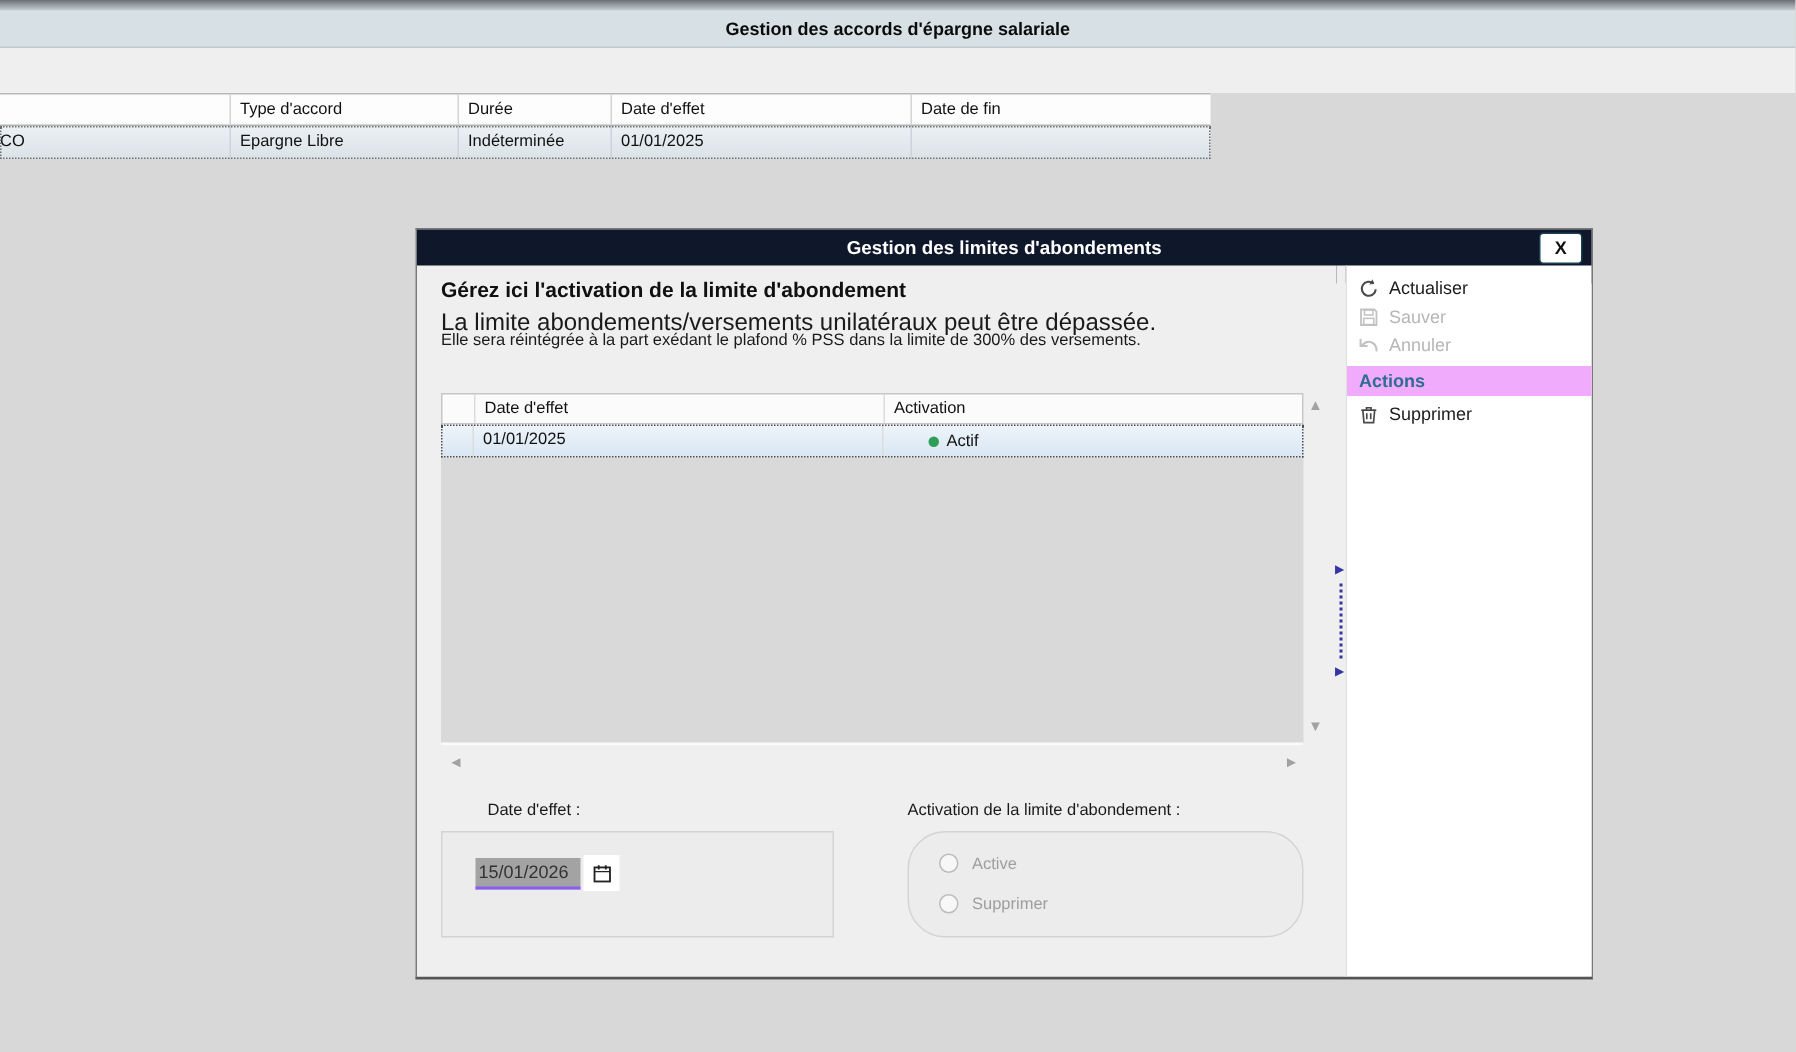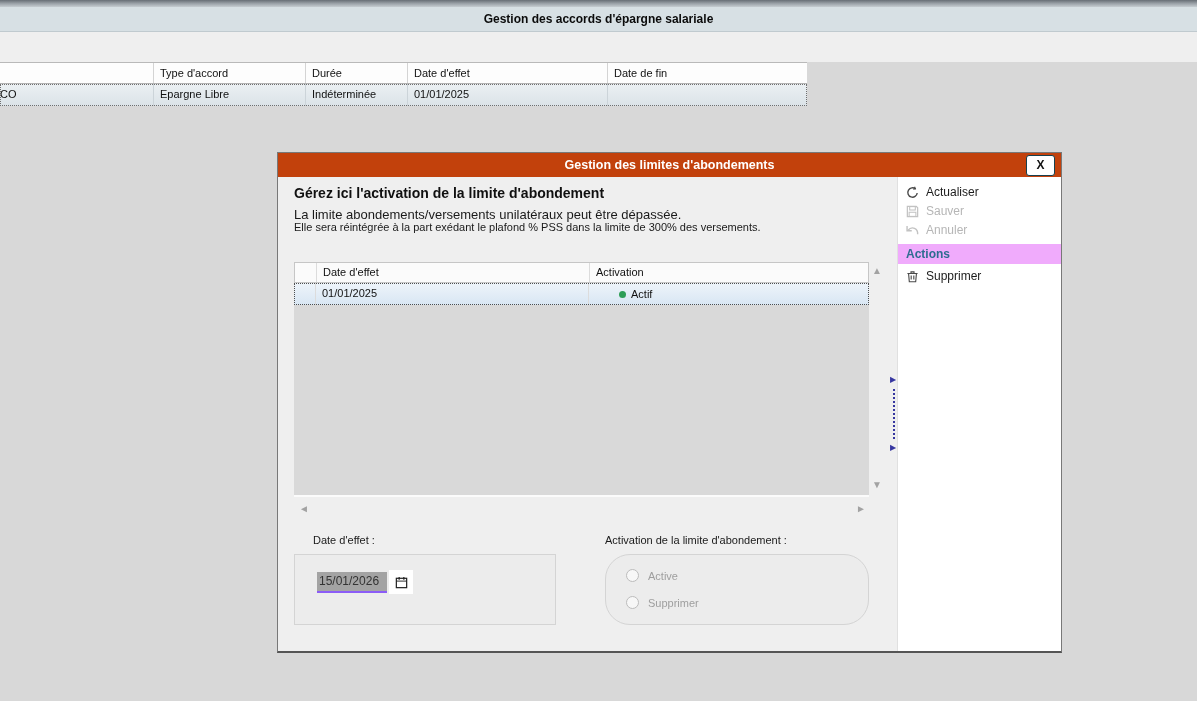--- a/index.html
+++ b/index.html
@@ -27,34 +27,34 @@
   .at-row{display:flex;height:22px;background:linear-gradient(#ebf0f3,#dbe3e8);
     outline:1px dotted #6f6f6f;outline-offset:-1px;box-sizing:border-box;}
   .at-row .cell{box-sizing:border-box;padding:4px 0 0 6px;border-left:1px solid #ccd4d9;overflow:hidden;white-space:nowrap;}
   .at-row .cell:first-child{border-left:none;padding-left:0;}
   .c0{width:153px;} .c1{width:152px;} .c2{width:102px;} .c3{width:200px;} .c4{width:200px;}
 
   
   .dialog{position:absolute;left:277px;top:152px;width:785px;height:501px;
     background:#efefef;border:1px solid #787878;border-bottom:2px solid #555;
     box-sizing:border-box;}
-  .dialog-titlebar{position:relative;height:36px;background:#c2410c;}
+  .dialog-titlebar{position:relative;height:36px;background:#0f172a;}
   .dialog-title{position:absolute;left:0;right:0;top:0;height:24px;line-height:24px;
     text-align:center;color:#fff;font-weight:bold;font-size:12.5px;}
   .dialog-close{position:absolute;right:6px;top:2px;width:27px;height:19px;
     background:#fff;border:1px solid #17404e;border-radius:3px;
     font-size:12px;font-weight:bold;color:#111;text-align:center;line-height:18px;cursor:default;}
   .dialog-body{position:absolute;left:0;top:24px;right:0;bottom:0;display:flex;}
   .dlg-content{position:relative;width:613px;background:#efefef;}
   .dlg-splitter{position:relative;width:6px;background:#efefef;}
   .dlg-actions{flex:1;background:#ffffff;border-left:1px solid #e0e0e0;padding-top:6px;font-size:12px;}
 
   
   .dlg-heading{position:absolute;left:16px;top:8px;font-size:14px;font-weight:bold;color:#101010;}
-  .dlg-desc1{position:absolute;left:16px;top:30px;font-size:13px;color:#1a1a1a;}
+  .dlg-desc1{position:absolute;left:16px;top:30px;font-size:16px;color:#1a1a1a;}
   .dlg-desc2{position:absolute;left:16px;top:44px;font-size:11px;color:#1a1a1a;}
 
   .limits-table{position:absolute;left:16px;top:85px;width:575px;font-size:11px;color:#111;}
   .lt-header{display:flex;height:21px;background:#fbfbfb;border:1px solid #c6c6c6;box-sizing:border-box;}
   .lt-header .lcell{box-sizing:border-box;padding:3px 0 0 6px;overflow:hidden;white-space:nowrap;}
   .lt-sel{width:22px;border-right:1px solid #dcdcdc;}
   .lt-date{width:272px;}
   .lt-act{flex:1;border-left:1px solid #dcdcdc;}
   .lt-row{display:flex;height:22px;background:linear-gradient(#eef4fa,#d8e6f3);
     outline:1px dotted #4f4f4f;outline-offset:-1px;box-sizing:border-box;}
@@ -63,21 +63,21 @@
   .status-dot{width:7px;height:7px;border-radius:50%;background:#2e9e57;margin-right:5px;flex:0 0 auto;}
   .lt-body{height:190px;background:#d9d9d9;border-bottom:2px solid #fbfbfb;}
 
   .scroll-arrow{position:absolute;font-size:10px;color:#a2a2a2;line-height:1;}
   .sa-up{left:594px;top:89px;}
   .sa-down{left:594px;top:303px;}
   .sa-left{left:21px;top:327px;}
   .sa-right{left:578px;top:327px;}
 
   .form-label{position:absolute;font-size:11px;color:#1a1a1a;}
-  .fl-date{left:4px;top:357px;padding-left:31px;}
+  .fl-date{left:16px;top:357px;padding-left:31px;}
   .fl-act{left:327px;top:357px;}
   .form-panel{position:absolute;top:377px;height:71px;background:#ececec;
     border:1px solid #d4d4d4;box-sizing:border-box;}
   .fp-date{left:16px;width:262px;}
   .fp-act{left:327px;width:264px;border-radius:25px;}
   .date-wrap{position:absolute;left:22px;top:15px;display:flex;align-items:center;}
   .date-input{width:66px;height:19px;font-family:"Liberation Sans",sans-serif;font-size:12px;color:#333;
     background:#a3a3a3;border:none;border-bottom:2px solid #8b5cf6;padding:0 2px;outline:none;}
   .cal-btn{width:24px;height:24px;background:#fff;border:none;margin-left:2px;
     display:flex;align-items:center;justify-content:center;padding:0;}

